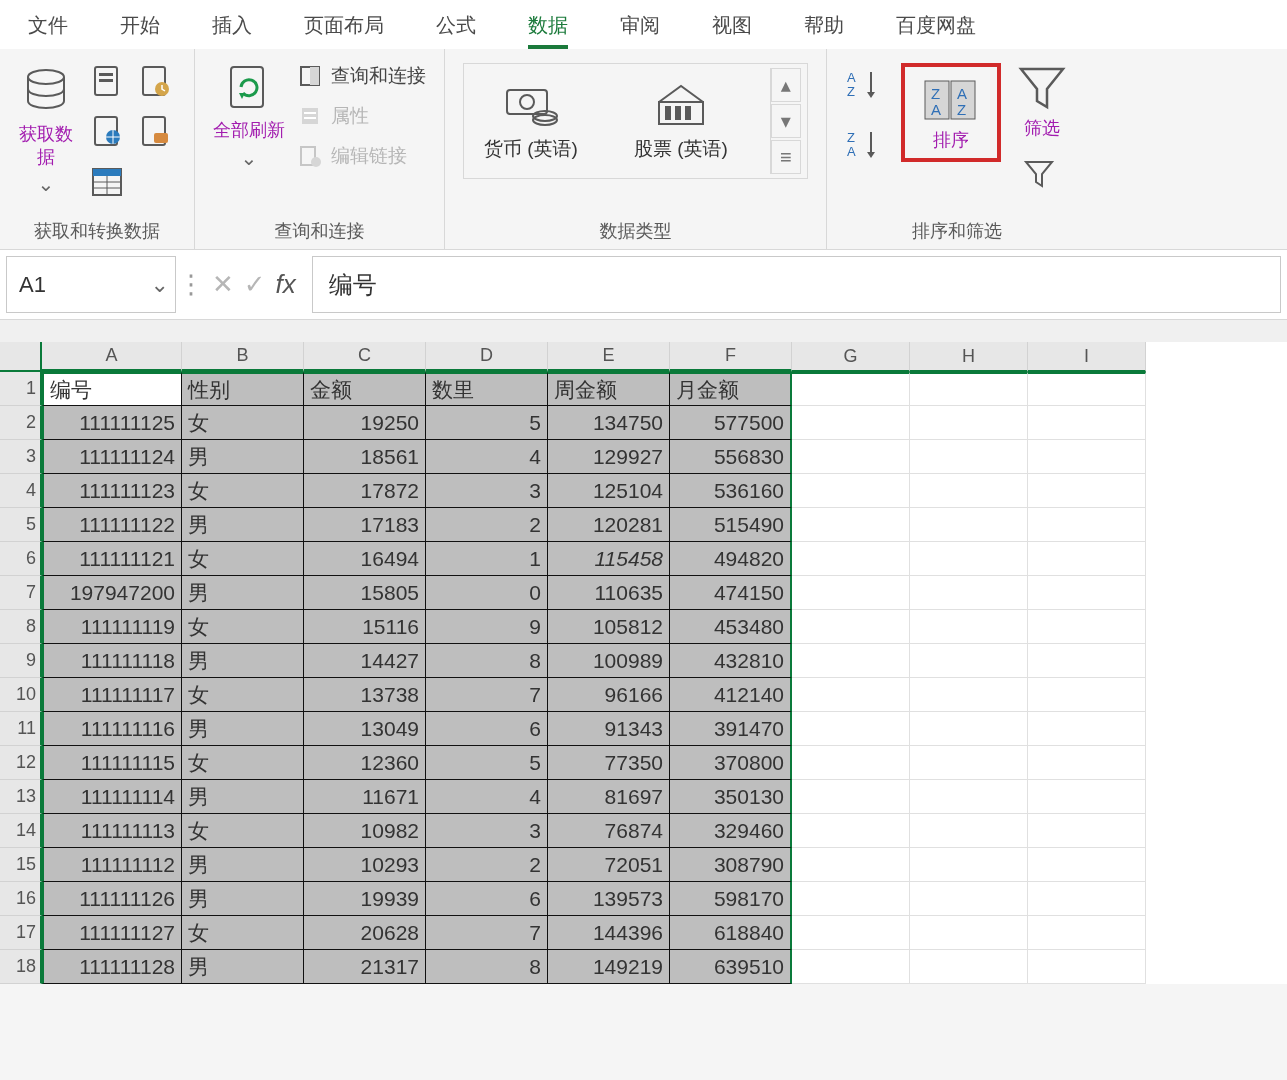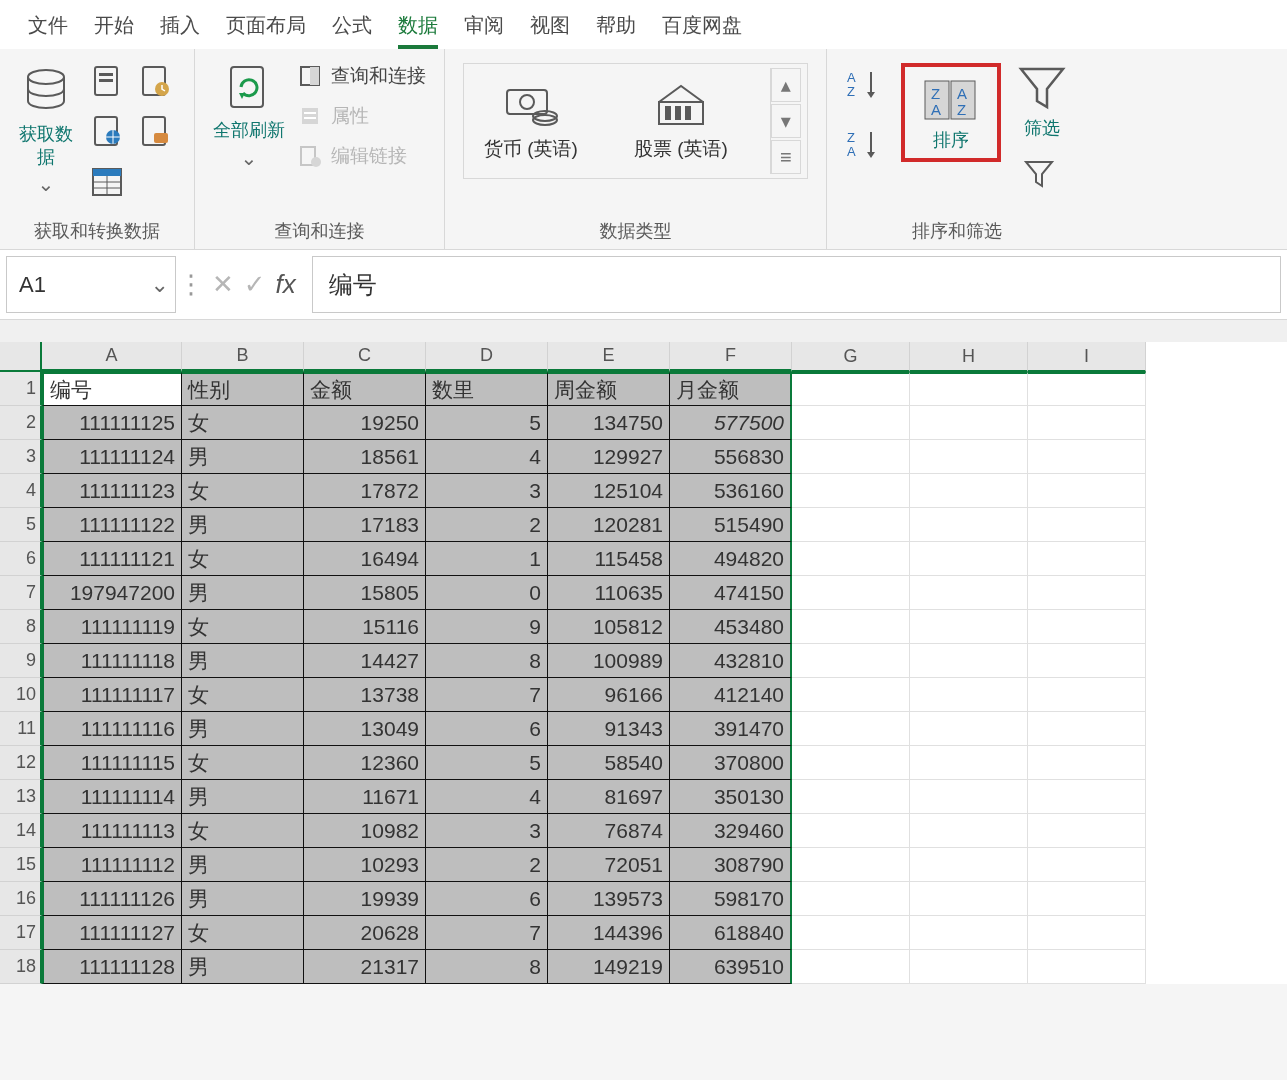--- a/index.html
+++ b/index.html
@@ -1,30 +1,30 @@
 <!DOCTYPE html>
 <html><head>
 <meta charset="utf-8">
 <style>
   * { box-sizing: border-box; margin: 0; padding: 0; }
   body { font-family: "Microsoft YaHei", "SimSun", Arial, sans-serif; background: #f5f5f5; font-size: 20px; color: #333; width: 1287px; }
   
-  .menu-bar { display: flex; gap: 26px; padding: 12px 28px 10px; background: #fff; }
+  .menu-bar { display: flex; gap: 52px; padding: 12px 28px 10px; background: #fff; }
   .menu-item { color: #4a4a4a; cursor: pointer; }
   .menu-item.active { color: #1b7a3b; font-weight: 500; position: relative; }
   .menu-item.active::after { content:""; position:absolute; left:0; right:0; bottom:-10px; height:4px; background:#1b7a3b; }
 
   
   .ribbon { background: #f5f5f5; border-bottom: 1px solid #d8d8d8; display: flex; }
   .ribbon-group { padding: 14px 18px 6px; border-right: 1px solid #d8d8d8; display:flex; flex-direction:column; align-items:center; position:relative; }
   .ribbon-group.last { border-right:none; }
   .group-body { display:flex; align-items:flex-start; gap:14px; height:150px; }
   .group-label { font-size:18px; color:#5a5a5a; margin-top:6px; text-align:center; }
   .big-btn { display:flex; flex-direction:column; align-items:center; gap:4px; cursor:pointer; }
-  .big-btn .lbl { font-size:18px; color:#0f766e; text-align:center; line-height:1.25; }
+  .big-btn .lbl { font-size:18px; color:#a21caf; text-align:center; line-height:1.25; }
   .small-icons { display:grid; grid-template-columns:repeat(2,40px); grid-template-rows:repeat(3,42px); gap:8px; }
   .small-ic { width:38px; height:38px; display:flex; align-items:center; justify-content:center; cursor:pointer; }
   .qcol { display:flex; flex-direction:column; gap:14px; }
   .qitem { display:flex; align-items:center; gap:10px; color:#444; font-size:19px; cursor:pointer; }
   .qitem.disabled { color:#b6b6b6; }
   .datatype-body { display:flex; align-items:center; gap:28px; border:1px solid #d8d8d8; padding:4px 6px; }
   .dt-big { display:flex; flex-direction:column; align-items:center; gap:6px; padding:10px 14px; cursor:pointer; }
   .dt-big .lbl { font-size:19px; }
   .dt-nav { display:flex; flex-direction:column; gap:2px; border-left:1px solid #d8d8d8; }
   .dt-nav .navbtn { width:30px; height:34px; display:flex; align-items:center; justify-content:center; color:#777; cursor:pointer; border:1px solid #d8d8d8; }
@@ -318,21 +318,21 @@
           <div class="cell plaincell" style="width: 118px;"></div>
           <div class="cell plaincell" style="width: 118px;"></div>
           <div class="cell plaincell" style="width: 118px;"></div>
         </div>
         <div class="row">
           <div class="cell datacell num firstcol" style="width: 140px;">111111125</div>
           <div class="cell datacell txt" style="width: 122px;">女</div>
           <div class="cell datacell num" style="width: 122px;">19250</div>
           <div class="cell datacell num" style="width: 122px;">5</div>
           <div class="cell datacell num" style="width: 122px;">134750</div>
-          <div class="cell datacell num lastsel" style="width: 122px; font-style: italic;">577500</div>
+          <div class="cell datacell num lastsel" style="width: 122px;">577500</div>
           <div class="cell plaincell" style="width: 118px;"></div>
           <div class="cell plaincell" style="width: 118px;"></div>
           <div class="cell plaincell" style="width: 118px;"></div>
         </div>
         <div class="row">
           <div class="cell datacell num firstcol" style="width: 140px;">111111124</div>
           <div class="cell datacell txt" style="width: 122px;">男</div>
           <div class="cell datacell num" style="width: 122px;">18561</div>
           <div class="cell datacell num" style="width: 122px;">4</div>
           <div class="cell datacell num" style="width: 122px;">129927</div>
@@ -361,21 +361,21 @@
           <div class="cell datacell num lastsel" style="width: 122px;">515490</div>
           <div class="cell plaincell" style="width: 118px;"></div>
           <div class="cell plaincell" style="width: 118px;"></div>
           <div class="cell plaincell" style="width: 118px;"></div>
         </div>
         <div class="row">
           <div class="cell datacell num firstcol" style="width: 140px;">111111121</div>
           <div class="cell datacell txt" style="width: 122px;">女</div>
           <div class="cell datacell num" style="width: 122px;">16494</div>
           <div class="cell datacell num" style="width: 122px;">1</div>
-          <div class="cell datacell num" style="width: 122px;">115458</div>
+          <div class="cell datacell num" style="width: 122px; font-style: italic;">115458</div>
           <div class="cell datacell num lastsel" style="width: 122px;">494820</div>
           <div class="cell plaincell" style="width: 118px;"></div>
           <div class="cell plaincell" style="width: 118px;"></div>
           <div class="cell plaincell" style="width: 118px;"></div>
         </div>
         <div class="row">
           <div class="cell datacell num firstcol" style="width: 140px;">197947200</div>
           <div class="cell datacell txt" style="width: 122px;">男</div>
           <div class="cell datacell num" style="width: 122px;">15805</div>
           <div class="cell datacell num" style="width: 122px;">0</div>
@@ -427,21 +427,21 @@
           <div class="cell datacell num lastsel" style="width: 122px;">391470</div>
           <div class="cell plaincell" style="width: 118px;"></div>
           <div class="cell plaincell" style="width: 118px;"></div>
           <div class="cell plaincell" style="width: 118px;"></div>
         </div>
         <div class="row">
           <div class="cell datacell num firstcol" style="width: 140px;">111111115</div>
           <div class="cell datacell txt" style="width: 122px;">女</div>
           <div class="cell datacell num" style="width: 122px;">12360</div>
           <div class="cell datacell num" style="width: 122px;">5</div>
-          <div class="cell datacell num" style="width: 122px;">58540</div>
+          <div class="cell datacell num" style="width: 122px;">77350</div>
           <div class="cell datacell num lastsel" style="width: 122px;">370800</div>
           <div class="cell plaincell" style="width: 118px;"></div>
           <div class="cell plaincell" style="width: 118px;"></div>
           <div class="cell plaincell" style="width: 118px;"></div>
         </div>
         <div class="row">
           <div class="cell datacell num firstcol" style="width: 140px; text-align: right;">111111114</div>
           <div class="cell datacell txt" style="width: 122px;">男</div>
           <div class="cell datacell num" style="width: 122px;">11671</div>
           <div class="cell datacell num" style="width: 122px;">4</div>

